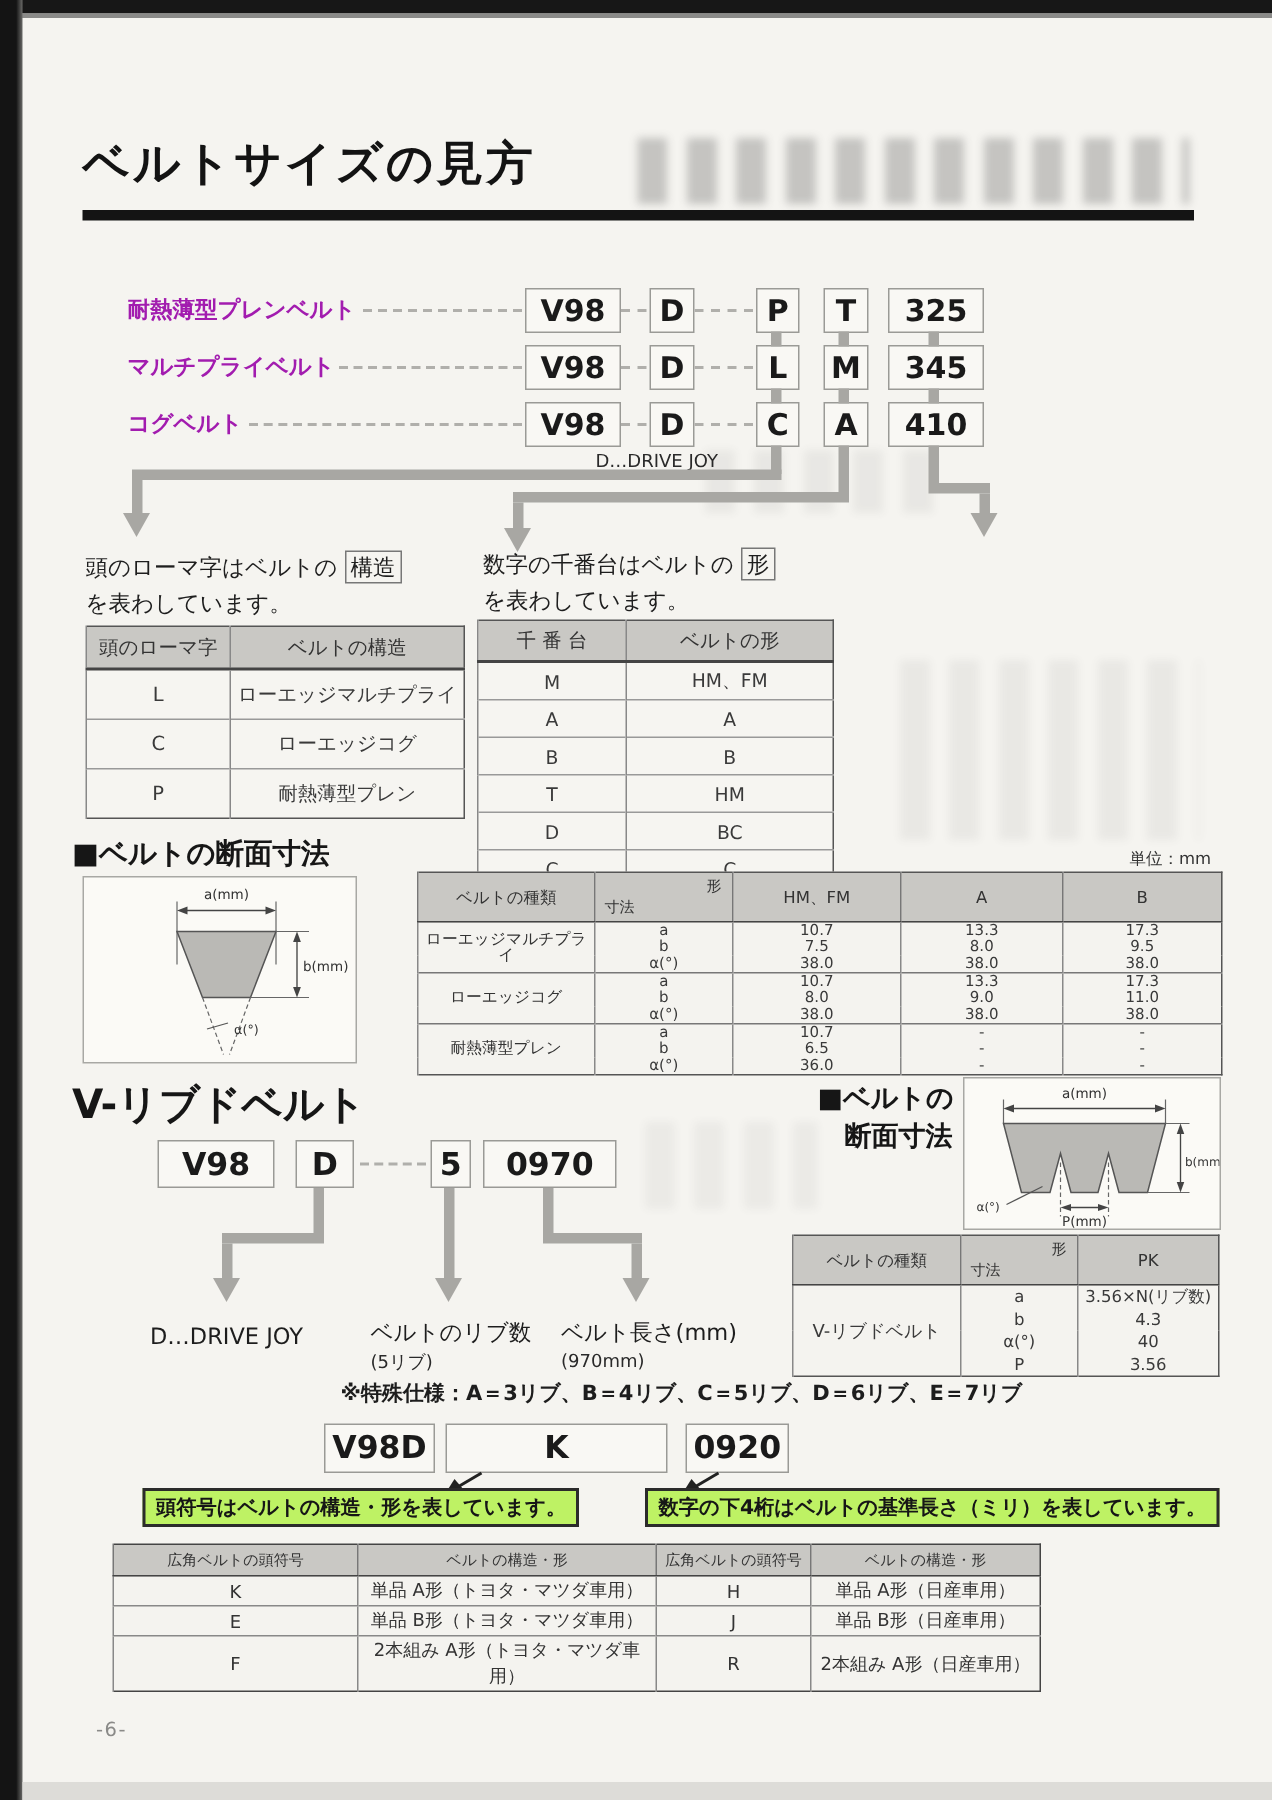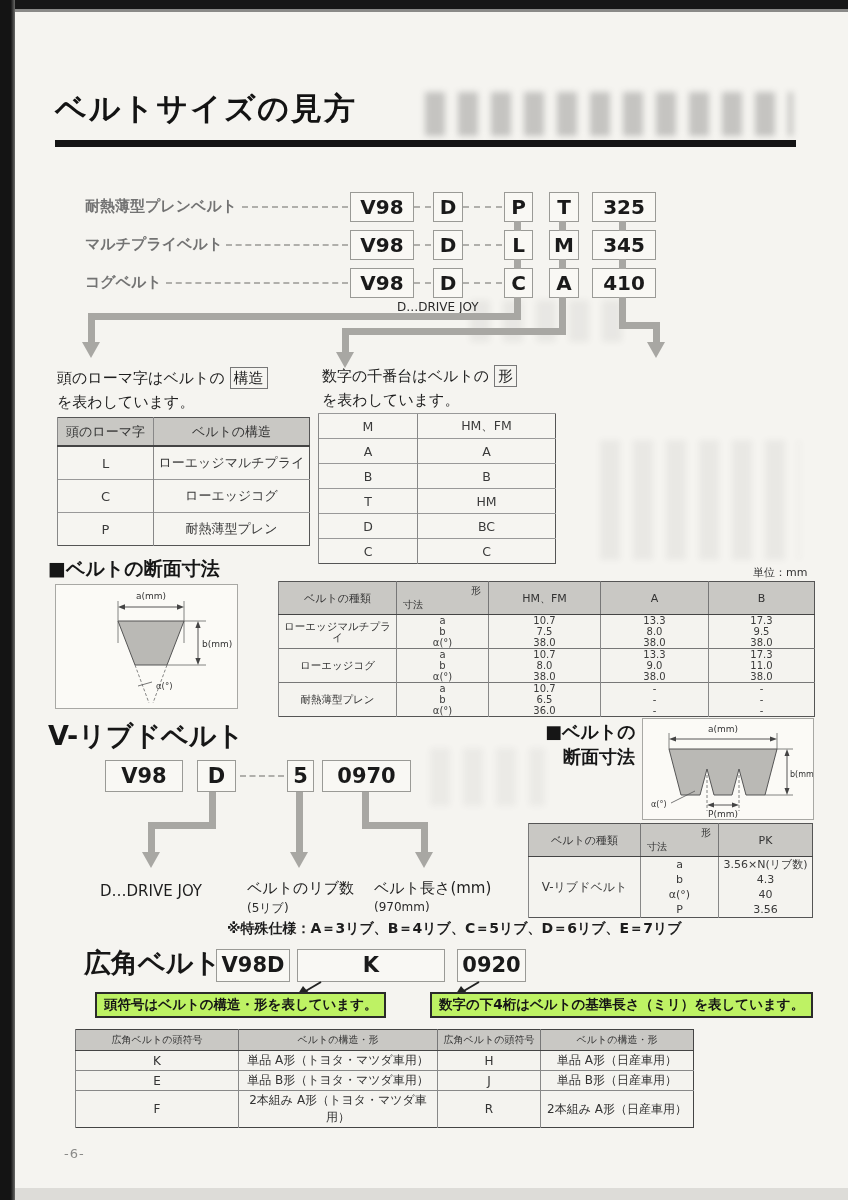--- a/index.html
+++ b/index.html
@@ -10,21 +10,21 @@
   .edge-top{left:0;top:0;width:848px;height:9px;background:#171717;}
   .edge-top2{left:0;top:9px;width:848px;height:3px;background:#8a8a88;}
   .edge-left{left:0;top:0;width:15px;height:1200px;background:linear-gradient(to right,#141414 72%,#6a6a68);}
   .edge-bottom{left:15px;top:1188px;width:833px;height:12px;background:#dddcd8;}
   .ghost{filter:blur(3px);background:repeating-linear-gradient(90deg,rgba(70,70,70,.55) 0 20px,transparent 20px 33px);}
   
   .doc-title{left:55px;top:88px;font-size:31px;font-weight:bold;letter-spacing:2px;color:#131313;}
   .title-rule{left:55px;top:140px;width:741px;height:7px;background:#141414;}
   .sec-heading{font-weight:bold;color:#161616;}
   
-  .row-label{font-size:15px;font-weight:bold;color:#737373;}
+  .row-label{font-size:15px;font-weight:bold;color:#a21caf;}
   .codebox{height:28px;border:1px solid #9a9a96;background:#f9f8f4;font-weight:bold;font-size:20px;
            text-align:center;line-height:28px;color:#1a1a1a;}
   .dash{border-top:2px dashed #b0afab;height:0;}
   .gbar{background:#a8a7a3;}
   .garrow{width:0;height:0;border-left:9px solid transparent;border-right:9px solid transparent;border-top:16px solid #a8a7a3;}
   
   .note{font-size:15px;line-height:24px;color:#1e1e1e;}
   .boxed{display:inline-block;border:1px solid #777;padding:0 3px;line-height:20px;}
   
   table{border-collapse:collapse;table-layout:fixed;}
@@ -170,20 +170,24 @@
     <span>数字の千番台はベルトの</span>
     <span class="boxed">形</span><br>
     <span>を表わしています。</span>
   </div>
   <table class="abs t-simple t-shape" style="left:318px;top:413px;">
     <colgroup>
         <col style="width:99px">
         <col style="width:138px">
       </colgroup>
     <tbody>
+        <tr>
+      <th>千 番 台</th>
+      <th>ベルトの形</th>
+    </tr>
     <tr>
           <td>M</td>
           <td>HM、FM</td>
         </tr>
     <tr>
           <td>A</td>
           <td>A</td>
         </tr>
     <tr>
           <td>B</td>
@@ -394,21 +398,20 @@
       <td>α(°)</td>
       <td>40</td>
     </tr>
     <tr>
       <td>P</td>
       <td>3.56</td>
     </tr>
   </tbody>
     </table>
 
-  <div class="abs sec-heading" style="left:84px;top:945px;font-size:27px;">広角ベルト</div>
   <div class="abs codebox" style="left:216px;top:949px;width:72px;height:31px;line-height:31px;font-size:21px;">V98D</div>
   <div class="abs codebox" style="left:297px;top:949px;width:146px;height:31px;line-height:31px;font-size:21px;">K</div>
   <div class="abs codebox" style="left:457px;top:949px;width:67px;height:31px;line-height:31px;font-size:21px;">0920</div>
 
   <svg class="abs" style="left:294px;top:980px;" width="30" height="18">
     <line x1="27" y1="2" x2="10" y2="12" stroke="#222" stroke-width="2"></line>
     <polygon points="2,17 15,13 9,6" fill="#222"></polygon>
   </svg>
   <svg class="abs" style="left:452px;top:980px;" width="30" height="18">
     <line x1="27" y1="2" x2="10" y2="12" stroke="#222" stroke-width="2"></line>

